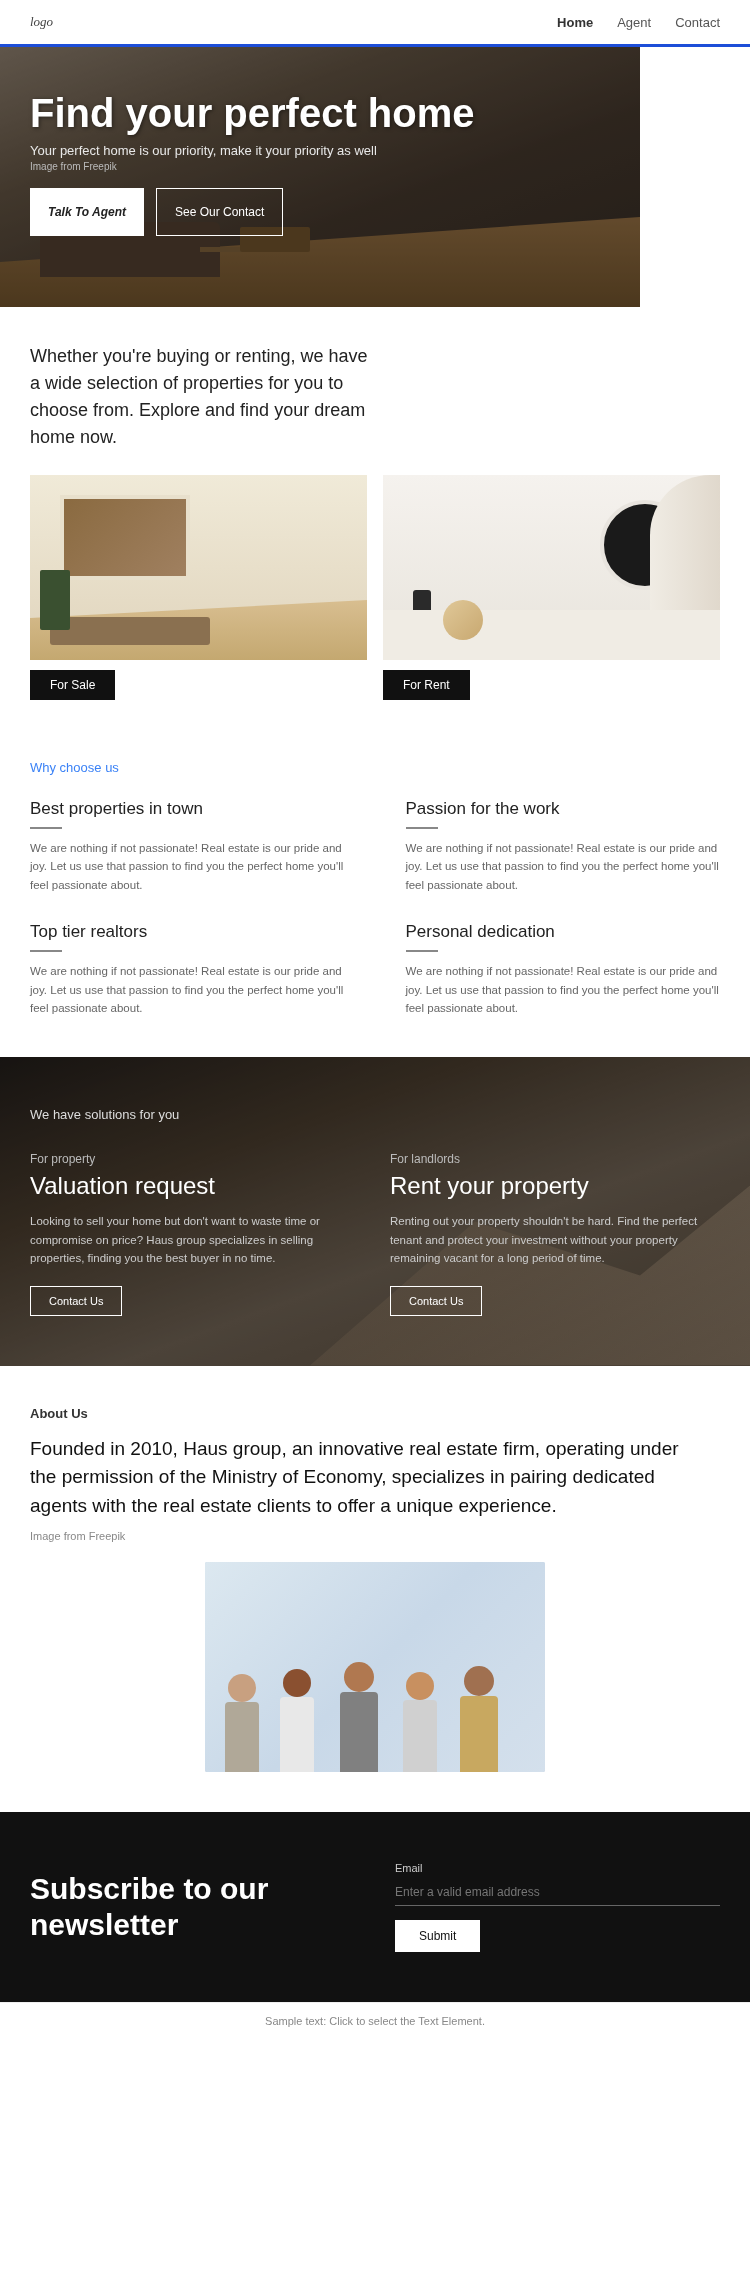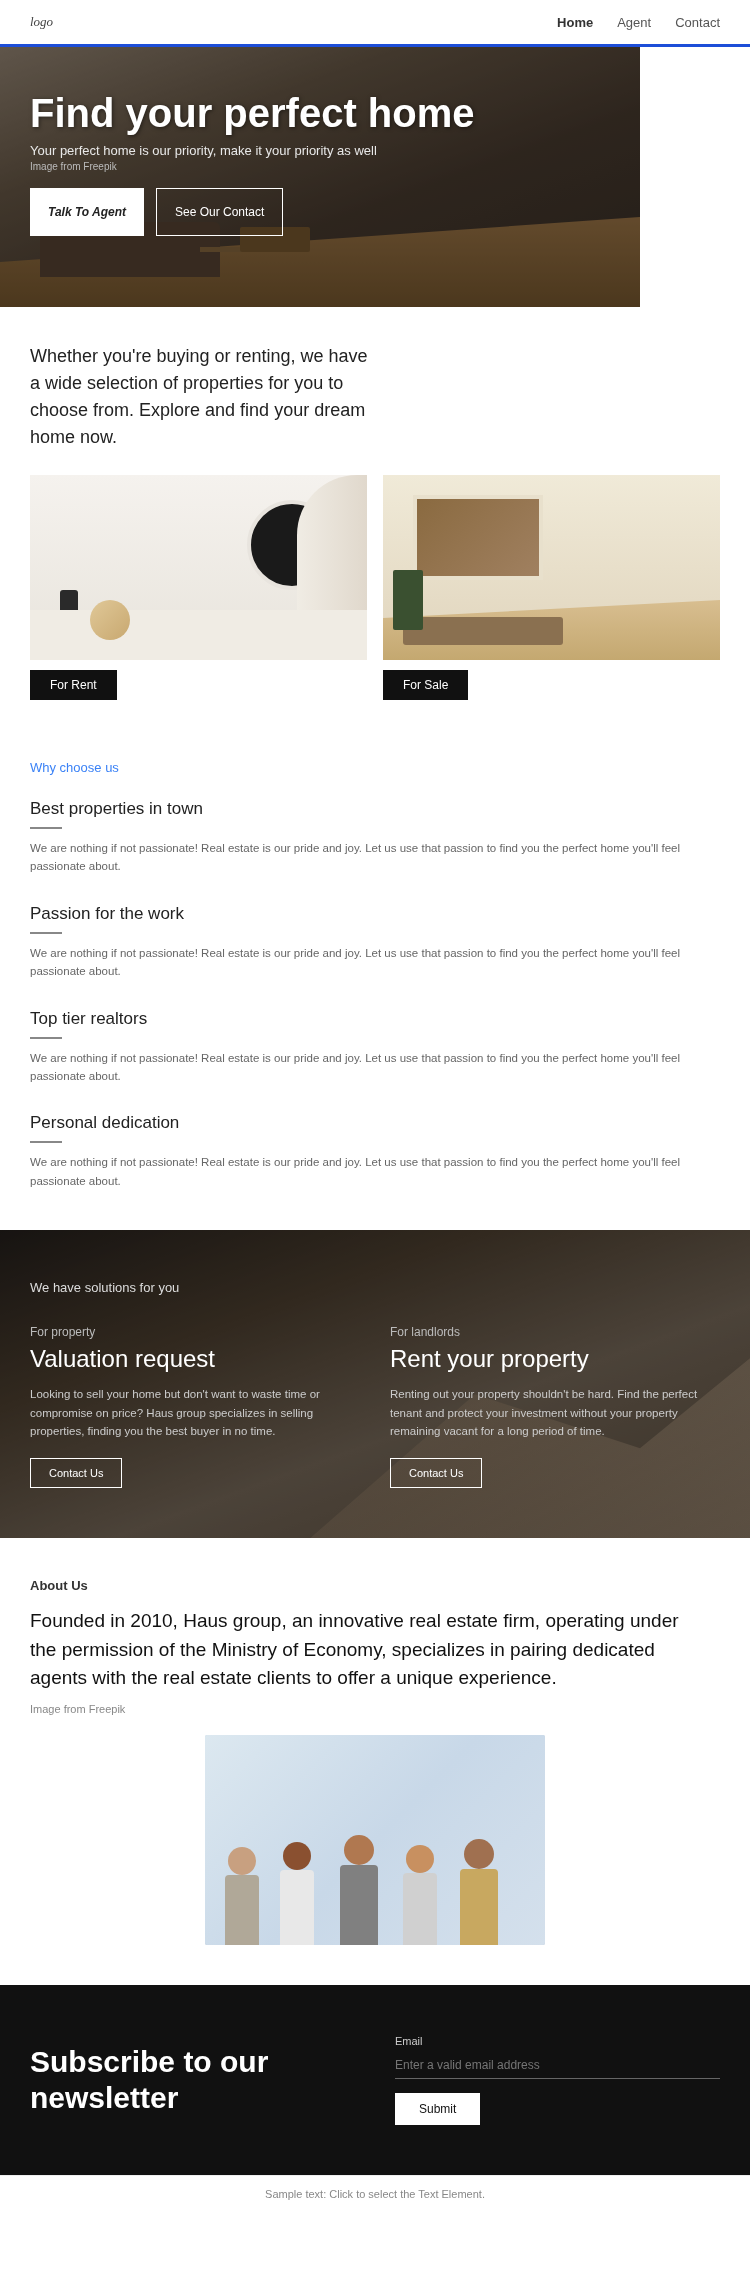--- a/index.html
+++ b/index.html
@@ -43,52 +43,52 @@
       <button style="background:transparent;color:#fff;border:1px solid #fff;padding:9px 18px;font-size:12px;cursor:pointer;font-family:Arial,sans-serif;">See Our Contact</button>
     </div>
   </div>
 </section>
 
 <section style="padding:36px 30px 20px;">
   <p style="font-size:18px;color:#222;line-height:1.5;max-width:340px;font-family:Arial,sans-serif;margin-bottom:24px;">Whether you're buying or renting, we have a wide selection of properties for you to choose from. Explore and find your dream home now.</p>
   <div style="display:flex;gap:16px;">
 
     <div style="flex:1;">
+      <div style="width:100%;height:185px;background:linear-gradient(135deg,#e8e2d4 0%,#d0c0a0 40%,#f0e8d4 70%,#c8b890 100%);position:relative;overflow:hidden;">
+
+        <div style="position:absolute;inset:0;background:linear-gradient(180deg,#f0ead8 0%,#e0d4bc 100%);"></div>
+        <div style="position:absolute;top:20px;left:30px;width:130px;height:85px;background:linear-gradient(135deg,#8a6a40,#a08060);border:4px solid #e8e0cc;"></div>
+        <div style="position:absolute;bottom:0;left:0;right:0;height:60px;background:linear-gradient(to top,#c4a870,#d8be90);clip-path:polygon(0 30%,100% 0%,100% 100%,0% 100%);"></div>
+        <div style="position:absolute;bottom:15px;left:20px;width:160px;height:28px;background:#8a7050;border-radius:3px;"></div>
+        <div style="position:absolute;bottom:30px;left:10px;width:30px;height:60px;background:#3a5030;border-radius:2px;"></div>
+      </div>
+      <button style="display:inline-block;background:#111;color:#fff;padding:8px 20px;font-size:12px;margin-top:10px;cursor:pointer;border:none;font-family:Arial,sans-serif;">For Sale</button>
+    </div>
+
+    <div style="flex:1;">
       <div style="width:100%;height:185px;background:linear-gradient(135deg,#f0ede8 0%,#e8e4de 50%,#d8d4cc 100%);position:relative;overflow:hidden;">
         <div style="position:absolute;inset:0;background:linear-gradient(180deg,#f5f2ee 0%,#e8e4dc 100%);"></div>
 
         <div style="position:absolute;top:25px;right:30px;width:90px;height:90px;border-radius:50%;background:#1a1a1a;border:4px solid #e8e4de;"></div>
 
         <div style="position:absolute;top:0;right:0;width:70px;height:185px;background:linear-gradient(to left,#e0d8cc,#f0ece4);border-radius:60px 0 0 0;"></div>
 
         <div style="position:absolute;bottom:20px;left:30px;width:18px;height:50px;background:#2a2a2a;border-radius:3px 3px 5px 5px;"></div>
         <div style="position:absolute;bottom:0;left:0;right:0;height:50px;background:#f0ece4;"></div>
 
         <div style="position:absolute;bottom:20px;left:60px;width:40px;height:40px;border-radius:50%;background:linear-gradient(135deg,#e0c898,#c8a870);"></div>
       </div>
       <button style="display:inline-block;background:#111;color:#fff;padding:8px 20px;font-size:12px;margin-top:10px;cursor:pointer;border:none;font-family:Arial,sans-serif;">For Rent</button>
     </div>
-
-    <div style="flex:1;">
-      <div style="width:100%;height:185px;background:linear-gradient(135deg,#e8e2d4 0%,#d0c0a0 40%,#f0e8d4 70%,#c8b890 100%);position:relative;overflow:hidden;">
-
-        <div style="position:absolute;inset:0;background:linear-gradient(180deg,#f0ead8 0%,#e0d4bc 100%);"></div>
-        <div style="position:absolute;top:20px;left:30px;width:130px;height:85px;background:linear-gradient(135deg,#8a6a40,#a08060);border:4px solid #e8e0cc;"></div>
-        <div style="position:absolute;bottom:0;left:0;right:0;height:60px;background:linear-gradient(to top,#c4a870,#d8be90);clip-path:polygon(0 30%,100% 0%,100% 100%,0% 100%);"></div>
-        <div style="position:absolute;bottom:15px;left:20px;width:160px;height:28px;background:#8a7050;border-radius:3px;"></div>
-        <div style="position:absolute;bottom:30px;left:10px;width:30px;height:60px;background:#3a5030;border-radius:2px;"></div>
-      </div>
-      <button style="display:inline-block;background:#111;color:#fff;padding:8px 20px;font-size:12px;margin-top:10px;cursor:pointer;border:none;font-family:Arial,sans-serif;">For Sale</button>
-    </div>
   </div>
 </section>
 
 <section style="padding:40px 30px;">
   <p style="font-size:13px;color:#3b82f6;margin-bottom:24px;font-family:Arial,sans-serif;">Why choose us</p>
-  <div style="display:grid;grid-template-columns:1fr;gap:28px 61px;">
+  <div style="display:grid;grid-template-columns:1fr 1fr;gap:28px 61px;">
 
     <div>
       <h3 style="font-size:17px;color:#222;font-family:Arial,sans-serif;font-weight:normal;margin-bottom:8px;">Best properties in town</h3>
       <div style="width:32px;height:2px;background:#888;margin-bottom:10px;"></div>
       <p style="font-size:11.5px;color:#666;line-height:1.6;font-family:Arial,sans-serif;">We are nothing if not passionate! Real estate is our pride and joy. Let us use that passion to find you the perfect home you'll feel passionate about.</p>
     </div>
 
     <div>
       <h3 style="font-size:17px;color:#222;font-family:Arial,sans-serif;font-weight:normal;margin-bottom:8px;">Passion for the work</h3>
       <div style="width:32px;height:2px;background:#888;margin-bottom:10px;"></div>

